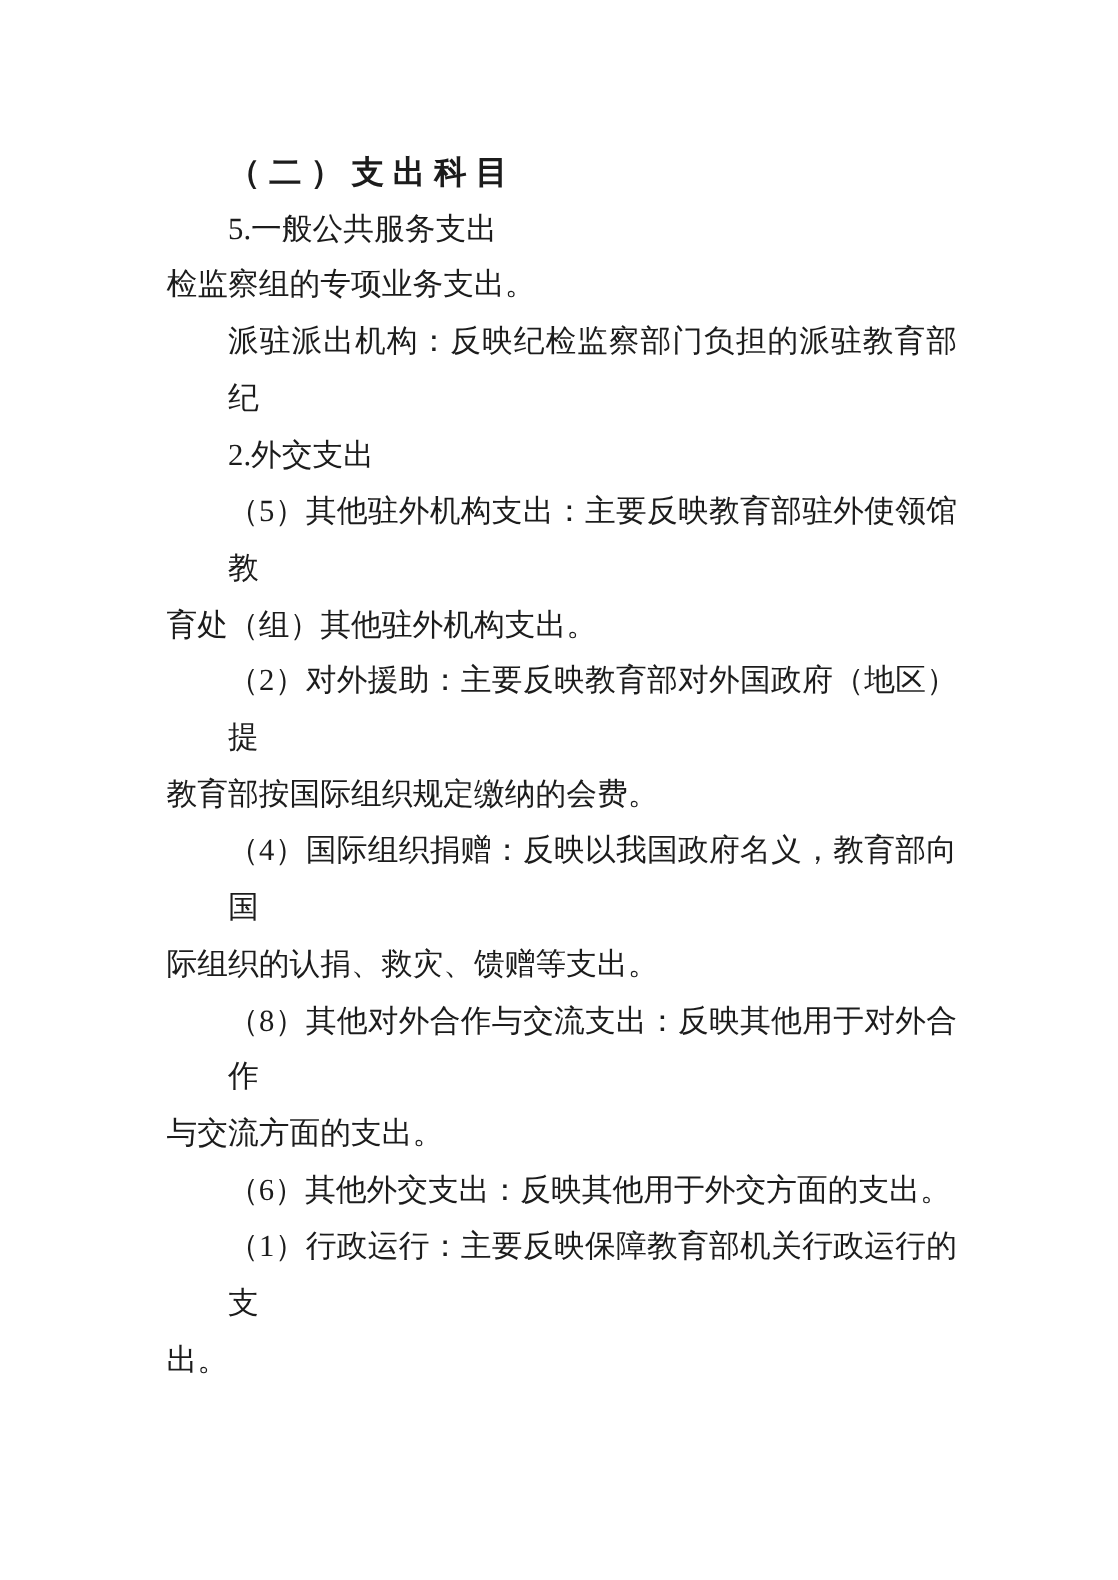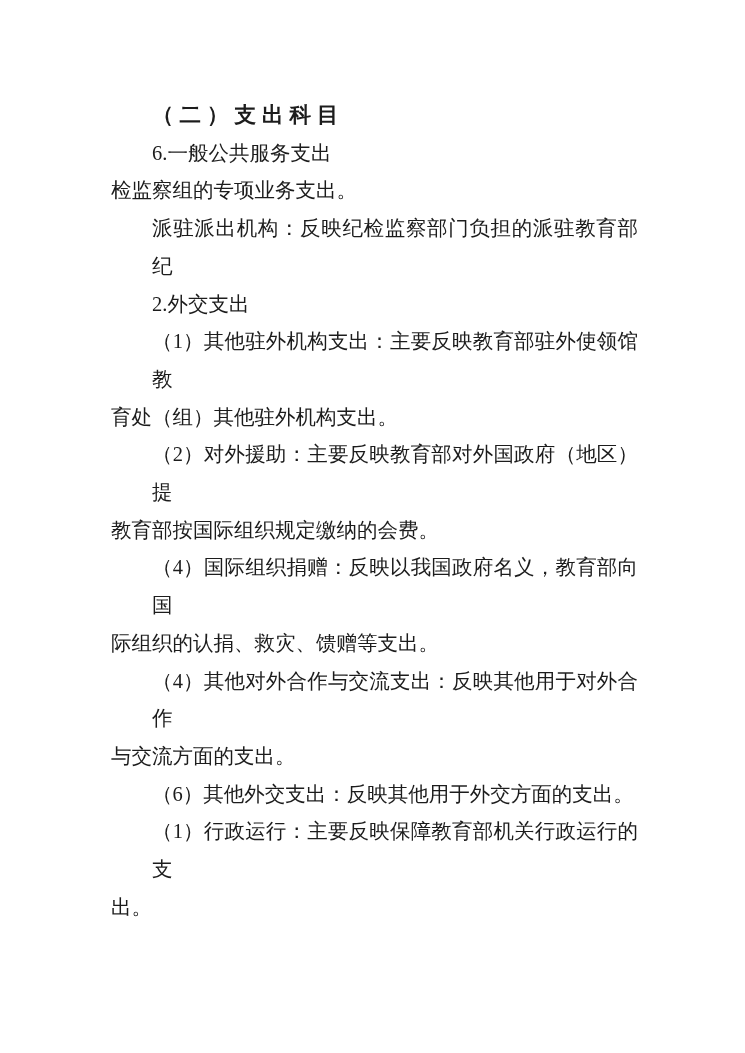--- a/index.html
+++ b/index.html
@@ -37,31 +37,31 @@
     font-size: 21.5px;
     letter-spacing: 6px;
   }
 </style>
 </head>
 <body>
 
 <div class="page">
   <div class="content">
     <div class="ln indent heading">（二）支出科目</div>
-    <div class="ln indent">6.一般公共服务支出</div>
+    <div class="ln indent">5.一般公共服务支出</div>
     <div class="ln">检监察组的专项业务支出。</div>
     <div class="ln indent just">派驻派出机构：反映纪检监察部门负担的派驻教育部纪</div>
     <div class="ln indent">2.外交支出</div>
-    <div class="ln indent just">（1）其他驻外机构支出：主要反映教育部驻外使领馆教</div>
+    <div class="ln indent just">（5）其他驻外机构支出：主要反映教育部驻外使领馆教</div>
     <div class="ln">育处（组）其他驻外机构支出。</div>
     <div class="ln indent just">（2）对外援助：主要反映教育部对外国政府（地区）提</div>
     <div class="ln">教育部按国际组织规定缴纳的会费。</div>
     <div class="ln indent just">（4）国际组织捐赠：反映以我国政府名义，教育部向国</div>
     <div class="ln">际组织的认捐、救灾、馈赠等支出。</div>
-    <div class="ln indent just">（4）其他对外合作与交流支出：反映其他用于对外合作</div>
+    <div class="ln indent just">（8）其他对外合作与交流支出：反映其他用于对外合作</div>
     <div class="ln">与交流方面的支出。</div>
     <div class="ln indent">（6）其他外交支出：反映其他用于外交方面的支出。</div>
     <div class="ln indent just">（1）行政运行：主要反映保障教育部机关行政运行的支</div>
     <div class="ln">出。</div>
 
   </div>
 
 </div>
 
 </body></html>

